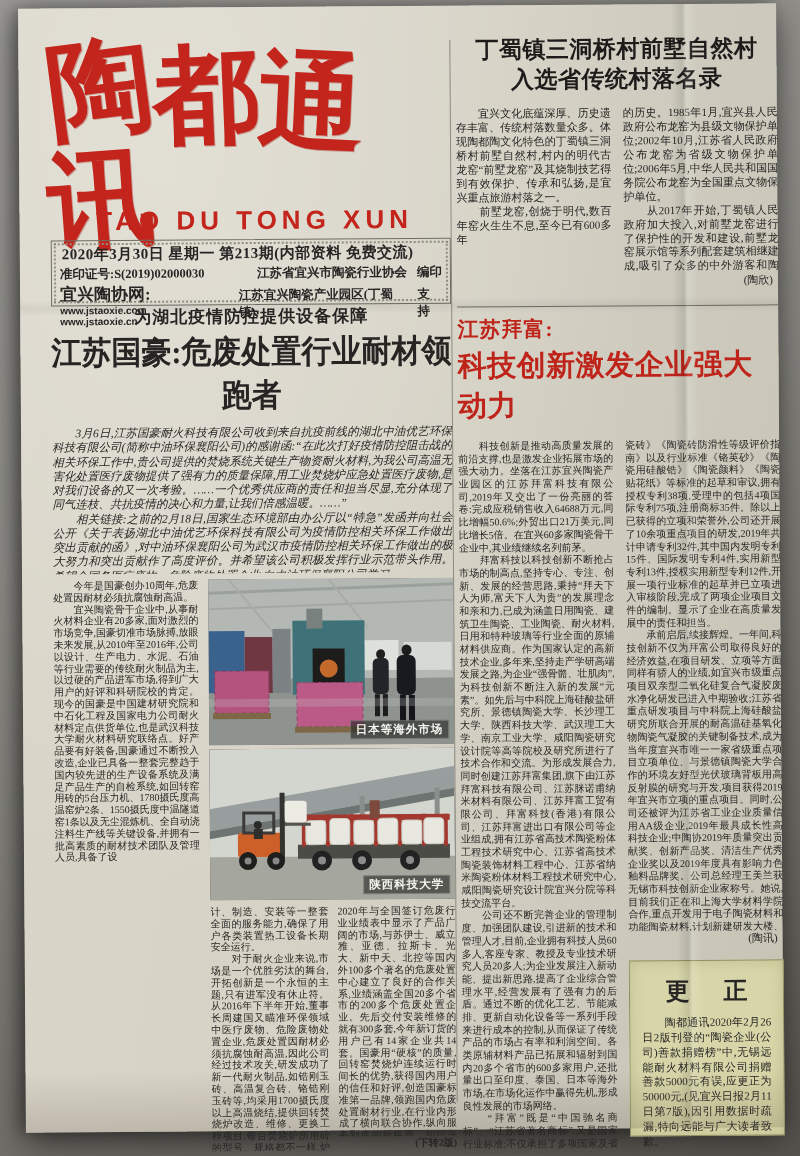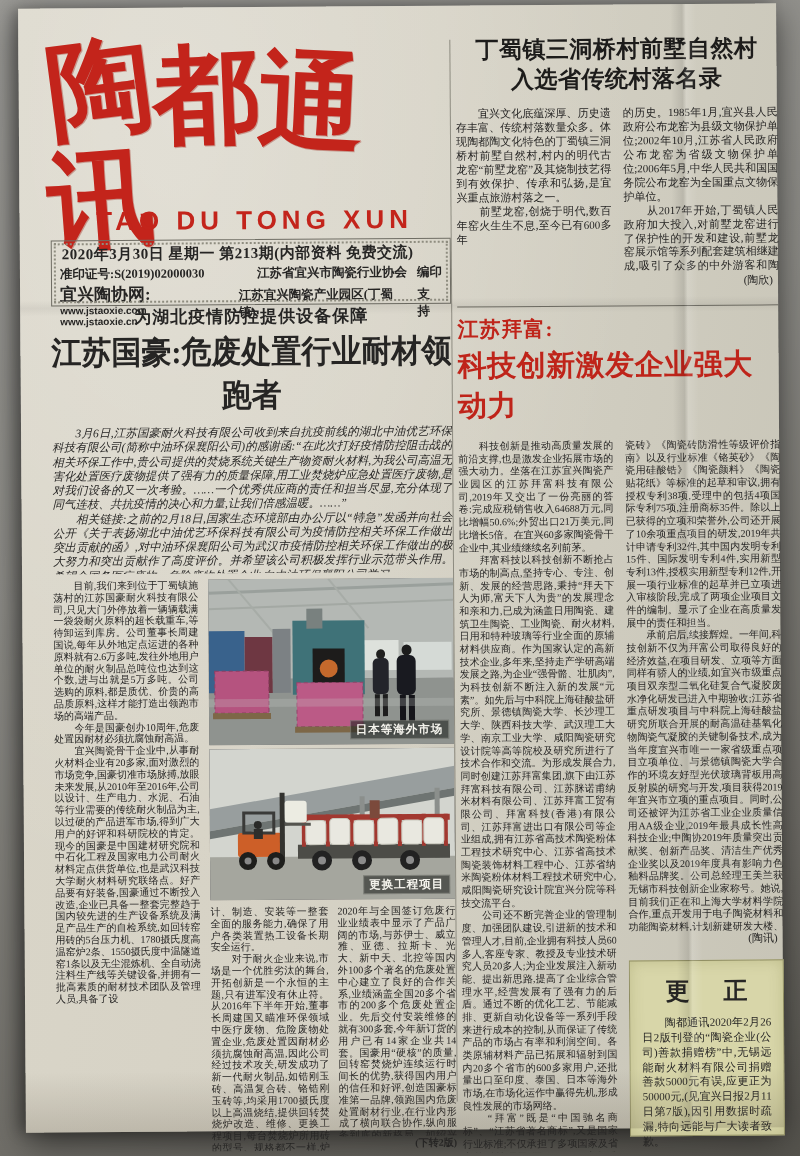--- a/index.html
+++ b/index.html
@@ -209,21 +209,20 @@
     <div class="kicker">为湖北疫情防控提供设备保障</div>
     <div class="hl">江苏国豪:危废处置行业耐材领跑者</div>
     <div class="intro">
         <p>　　3月6日,江苏国豪耐火科技有限公司收到来自抗疫前线的湖北中油优艺环保科技有限公司(简称中油环保襄阳公司)的感谢函:“在此次打好疫情防控阻击战的相关环保工作中,贵公司提供的焚烧系统关键生产物资耐火材料,为我公司高温无害化处置医疗废物提供了强有力的质量保障,用工业焚烧炉应急处置医疗废物,是对我们设备的又一次考验。……一个优秀供应商的责任和担当尽显,充分体现了同气连枝、共抗疫情的决心和力量,让我们倍感温暖。……”</p>
         <p>　　相关链接:之前的2月18日,国家生态环境部由办公厅以“特急”发函并向社会公开《关于表扬湖北中油优艺环保科技有限公司为疫情防控相关环保工作做出突出贡献的函》,对中油环保襄阳公司为武汉市疫情防控相关环保工作做出的极大努力和突出贡献作了高度评价。并希望该公司积极发挥行业示范带头作用。希望全国各医疗废物、危险废物处置企业,向中油环保襄阳公司学习。……</p>
       </div>
 
     <div class="bodyarea">
       <div class="colA">
         <div>
-            <p>　　目前,我们来到位于丁蜀镇施荡村的江苏国豪耐火科技有限公司,只见大门外停放着一辆辆载满一袋袋耐火原料的超长载重车,等待卸运到库房。公司董事长周建国说,每年从外地定点运进的各种原料就有2.6万多吨,发往外地用户单位的耐火制品总吨位也达到这个数,进与出就是5万多吨。公司选购的原料,都是质优、价贵的高品质原料,这样才能打造出领跑市场的高端产品。</p>
             <p>　　今年是国豪创办10周年,危废处置因耐材必须抗腐蚀耐高温。</p>
             <p>　　宜兴陶瓷骨干企业中,从事耐火材料企业有20多家,面对激烈的市场竞争,国豪切准市场脉搏,放眼未来发展,从2010年至2016年,公司以设计、生产电力、水泥、石油等行业需要的传统耐火制品为主,以过硬的产品进军市场,得到广大用户的好评和科研院校的肯定。现今的国豪是中国建材研究院和中石化工程及国家电力公司耐火材料定点供货单位,也是武汉科技大学耐火材料研究联络点。好产品要有好装备,国豪通过不断投入改造,企业已具备一整套完整趋于国内较先进的生产设备系统及满足产品生产的自检系统,如回转窑用砖的5台压力机、1780摄氏度高温窑炉2条、1550摄氏度中温隧道窑1条以及无尘混炼机、全自动浇注料生产线等关键设备,并拥有一批高素质的耐材技术团队及管理人员,具备了设</p>
           </div>
       </div>
 
       <div class="rightstack">
 
         <div class="figure f1">
           <svg viewBox="0 0 245 166" preserveAspectRatio="none">
             <rect x="0" y="0" width="245" height="100" fill="#b4b8b4"></rect>
@@ -300,21 +299,21 @@
             <rect x="70" y="44" width="5" height="68" fill="#33332f"></rect>
             <rect x="75" y="52" width="22" height="22" rx="3" fill="#ececE2"></rect>
             <rect x="75" y="74" width="26" height="3" fill="#55554f"></rect>
             <circle cx="38" cy="112" r="9" fill="#1e1e1c"></circle>
               <circle cx="38" cy="112" r="3.5" fill="#888"></circle>
             <circle cx="66" cy="112" r="9" fill="#1e1e1c"></circle>
               <circle cx="66" cy="112" r="3.5" fill="#888"></circle>
             <circle cx="48" cy="76" r="4" fill="#2a2a28"></circle>
             <rect x="44" y="80" width="9" height="10" fill="#2e2e2c"></rect>
           </svg>
-          <div class="figcap">更换工程项目</div>
+          <div class="figcap">陕西科技大学</div>
         </div>
 
         <div class="subcols">
           <div class="colB">
             <div class="txt">
                 <p>计、制造、安装等一整套全面的服务能力,确保了用户各类装置热工设备长期安全运行。</p>
                 <p>　　对于耐火企业来说,市场是一个优胜劣汰的舞台,开拓创新是一个永恒的主题,只有进军没有休止符。从2016年下半年开始,董事长周建国又瞄准环保领域中医疗废物、危险废物处置企业,危废处置因耐材必须抗腐蚀耐高温,因此公司经过技术攻关,研发成功了新一代耐火制品,如锆刚玉砖、高温复合砖、铬锆刚玉砖等,均采用1700摄氏度以上高温烧结,提供回转焚烧炉改造、维修、更换工程项目,每台焚烧炉所用砖的型号、规格都不一样,炉膛容积大的可容危废物100吨、70吨,小的也有30吨。从公司2017年至</p>
               </div>
           </div>
           <div class="colC">

